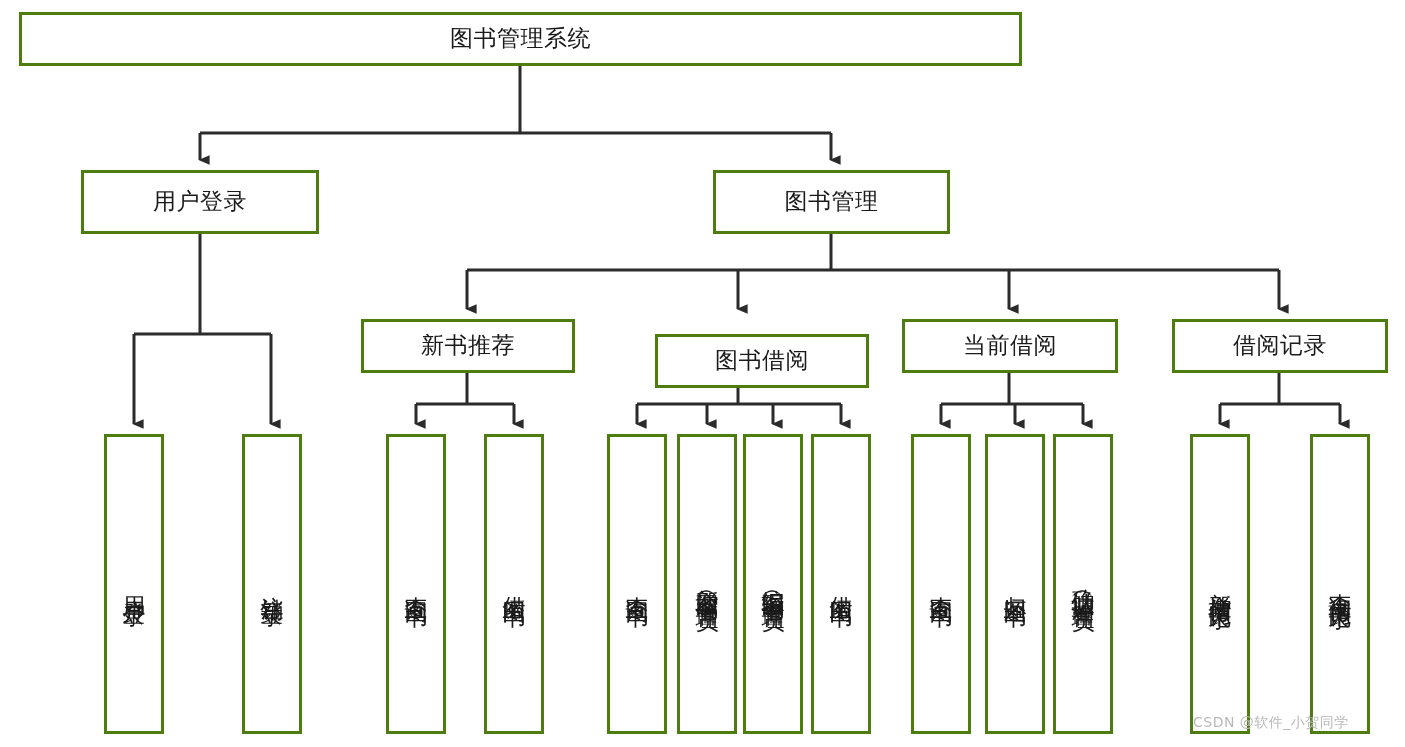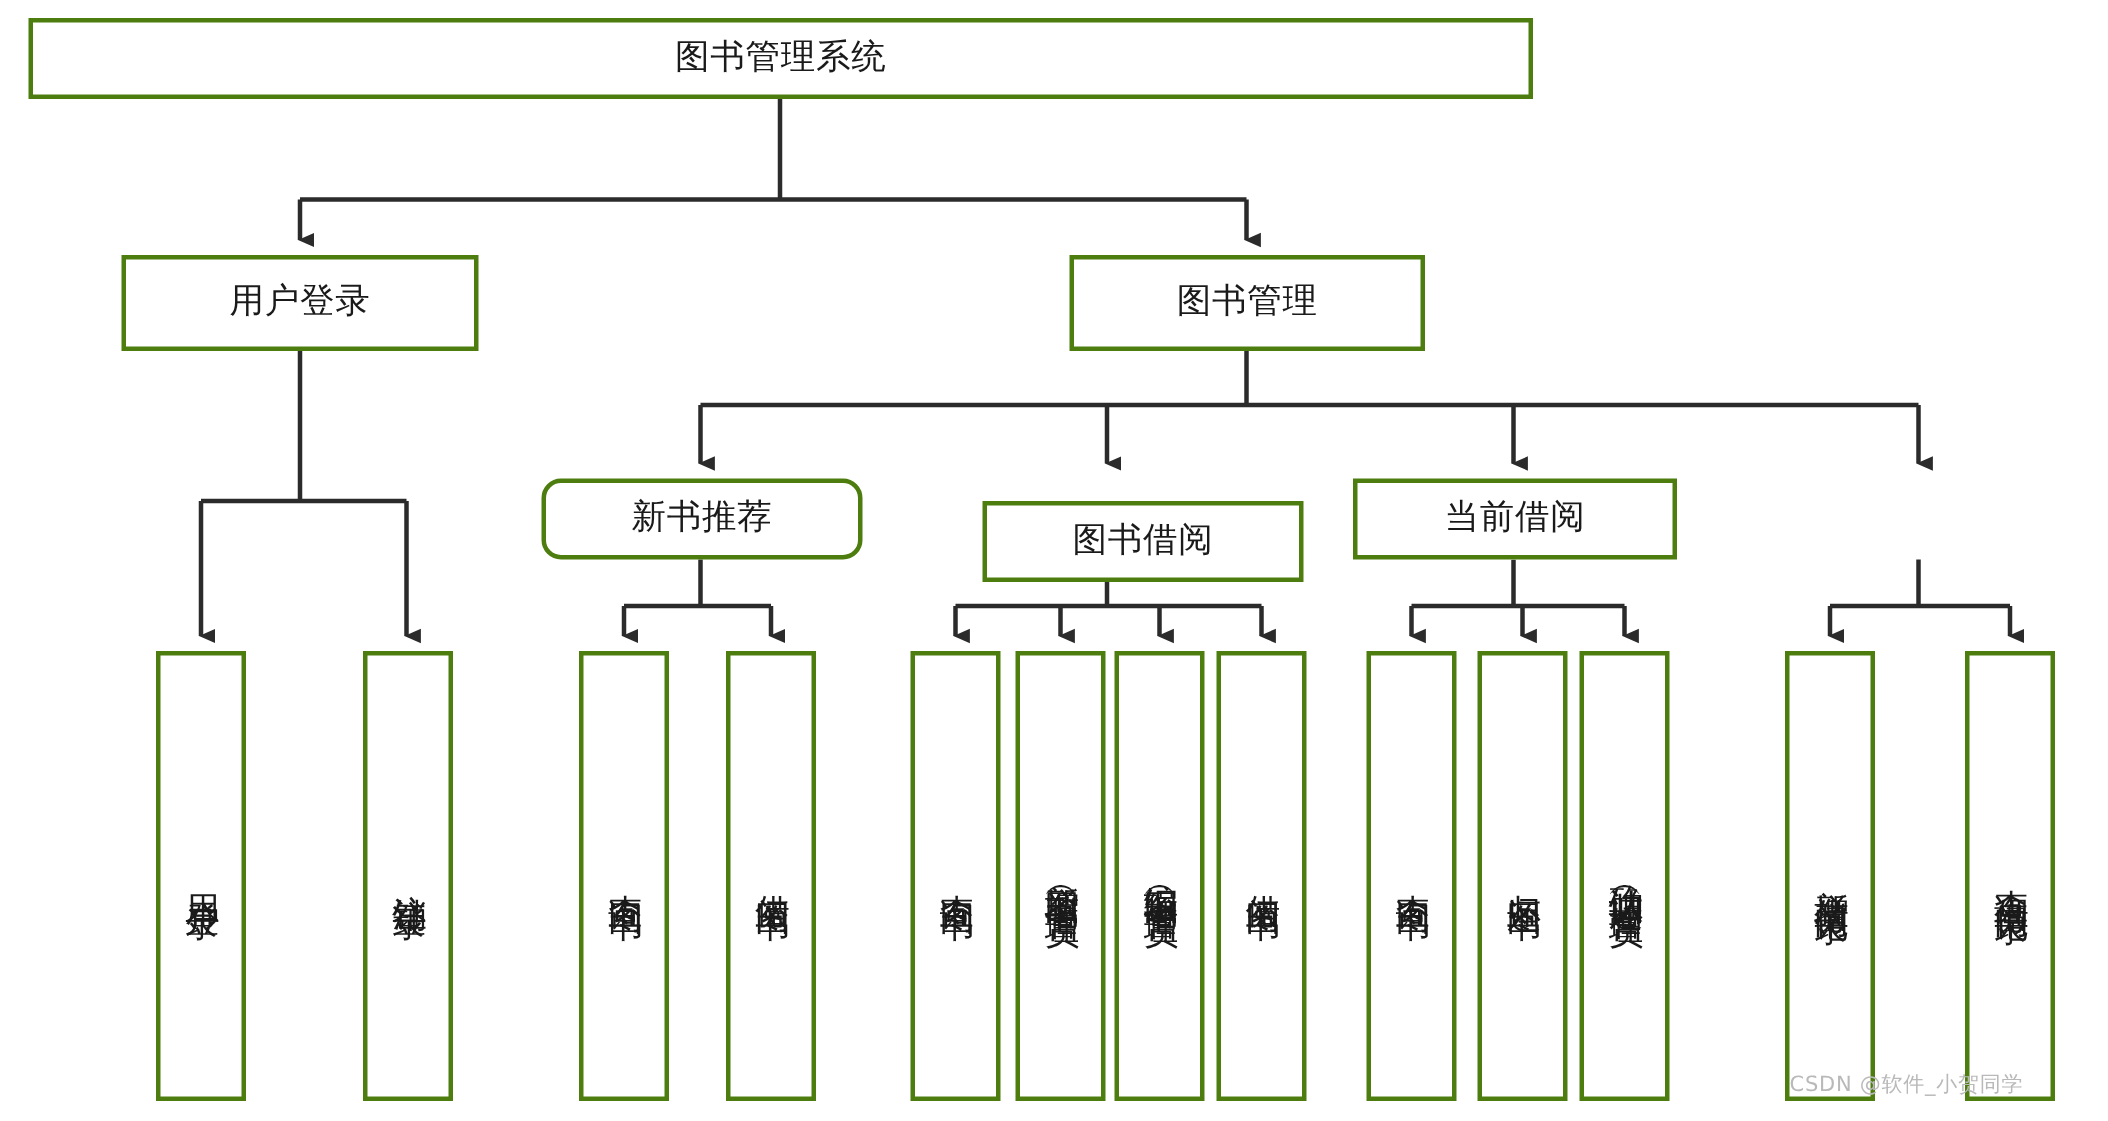--- a/index.html
+++ b/index.html
@@ -129,28 +129,31 @@
     <span class="node-label-h">图书管理系统</span>
   </div>
 
   <div class="node-box" id="node-l2-0" style="left: 81px; top: 170px; width: 238px; height: 64px;">
     <span class="node-label-h">用户登录</span>
   </div>
   <div class="node-box" id="node-l2-1" style="left: 713px; top: 170px; width: 237px; height: 64px;">
     <span class="node-label-h">图书管理</span>
   </div>
 
-  <div class="node-box" id="node-l3-0" style="left: 361px; top: 319px; width: 214px; height: 54px; border-radius: 13px;">
+  <div class="node-box" id="node-l3-0" style="left: 361px; top: 319px; width: 214px; height: 54px;">
     <span class="node-label-h">新书推荐</span>
   </div>
   <div class="node-box" id="node-l3-1" style="left: 631px; top: 334px; width: 214px; height: 54px; margin-left: 24px;">
     <span class="node-label-h">图书借阅</span>
   </div>
   <div class="node-box" id="node-l3-2" style="left: 902px; top: 319px; width: 216px; height: 54px;">
     <span class="node-label-h">当前借阅</span>
+  </div>
+  <div class="node-box" id="node-l3-3" style="left: 1172px; top: 319px; width: 216px; height: 54px;">
+    <span class="node-label-h">借阅记录</span>
   </div>
 
   <div class="node-box" id="node-leaf-0" style="left: 104px; top: 434px; width: 60px; height: 300px;">
     <span class="node-label-v">用户登录</span>
   </div>
   <div class="node-box" id="node-leaf-1" style="left: 242px; top: 434px; width: 60px; height: 300px;">
     <span class="node-label-v">注销登录</span>
   </div>
   <div class="node-box" id="node-leaf-2" style="left: 386px; top: 434px; width: 60px; height: 300px;">
     <span class="node-label-v">查询图书</span>

